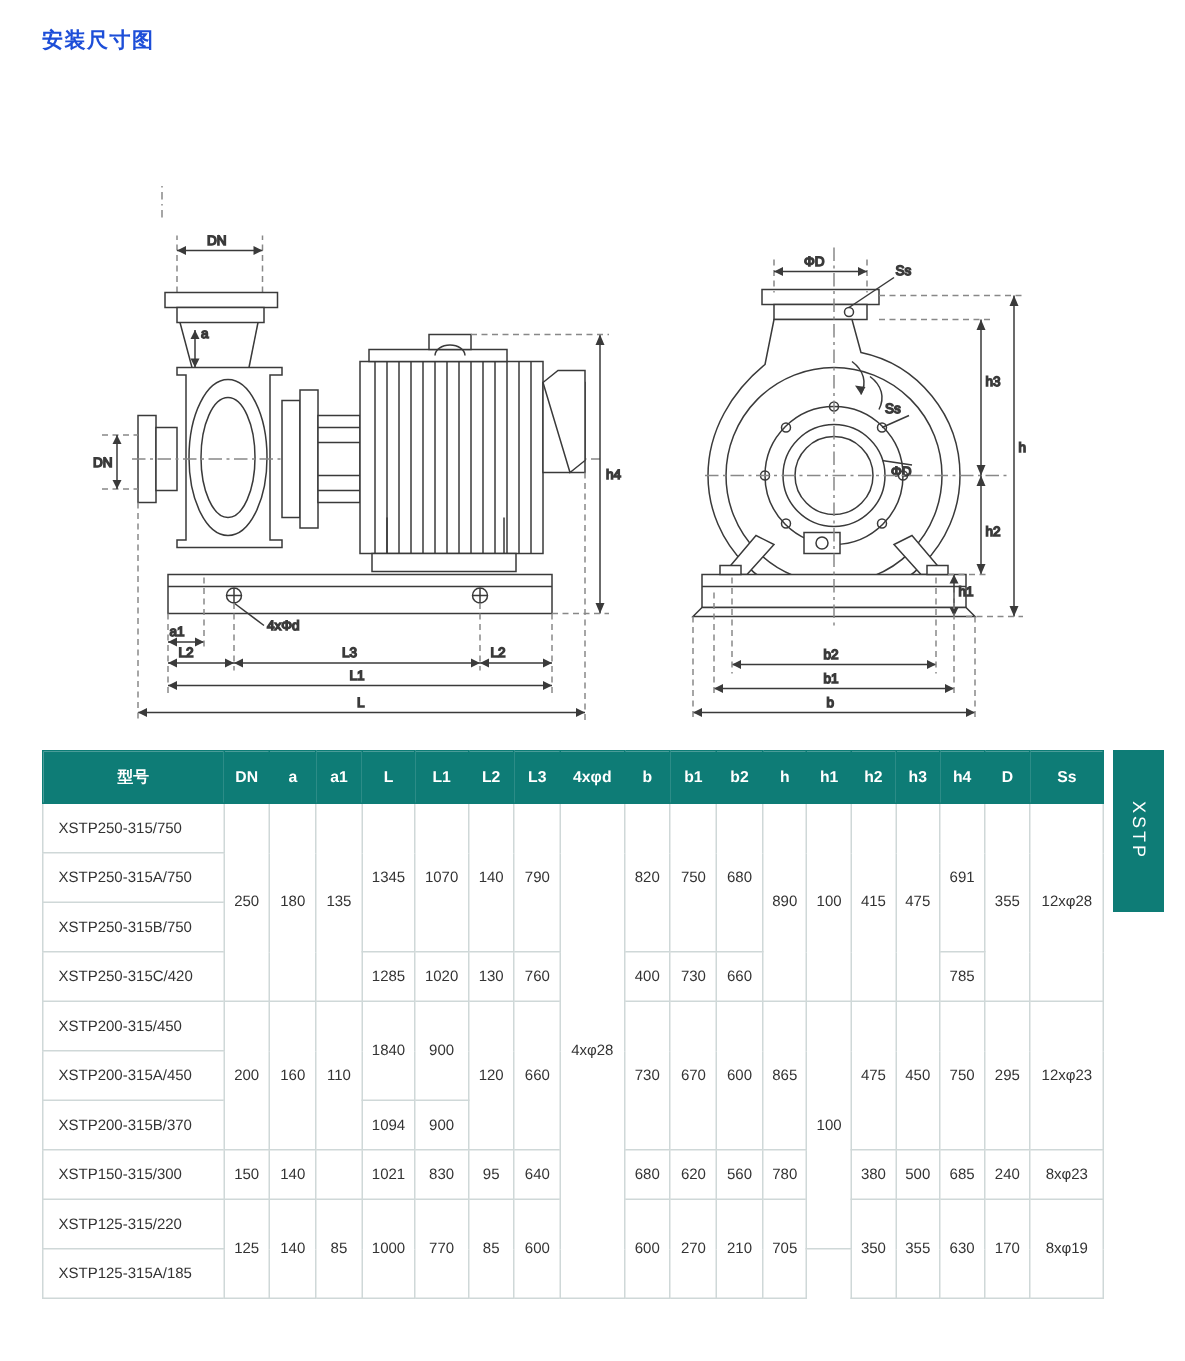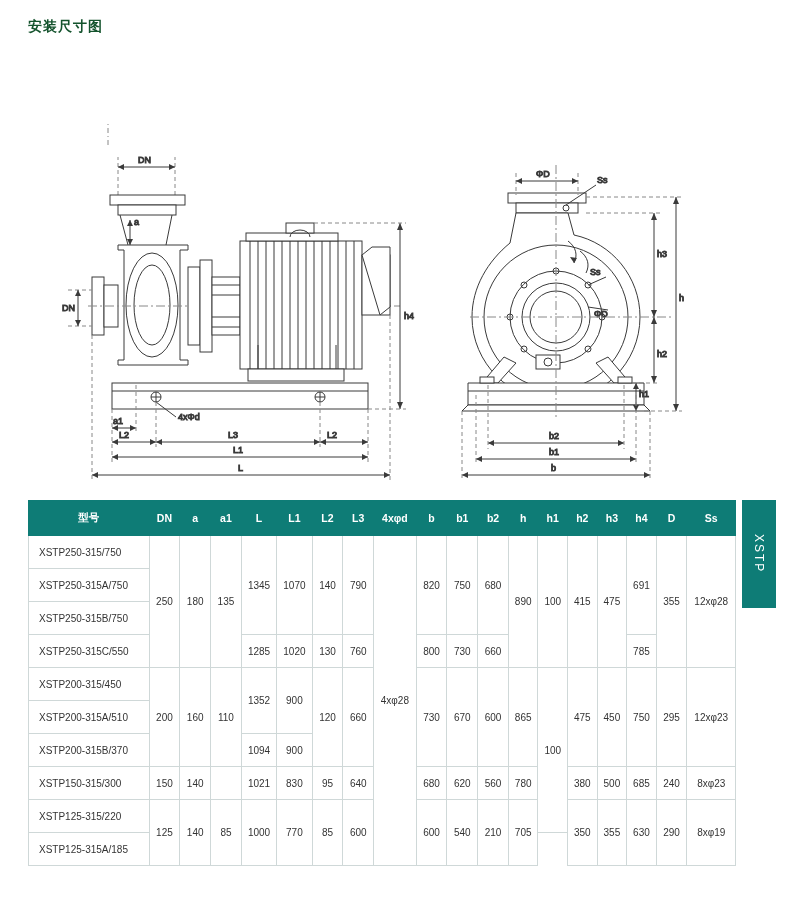--- a/index.html
+++ b/index.html
@@ -14,21 +14,21 @@
     font-family: "Liberation Sans", sans-serif;
     color: #222;
     overflow: hidden;
   }
   .page-title {
     position: absolute;
     left: 28px;
     top: 18px;
     font-size: 14px;
     font-weight: bold;
-    color: #14532d;
+    color: #1d4ed8;
     letter-spacing: 1px;
   }
 
   
   .drawing {
     position: absolute;
     left: 0;
     top: 45px;
     width: 790px;
     height: 450px;
@@ -377,54 +377,54 @@
 
       <tr>
         <td class="model">XSTP250-315A/750</td>
       </tr>
 
       <tr>
         <td class="model">XSTP250-315B/750</td>
       </tr>
 
       <tr>
-        <td class="model">XSTP250-315C/550</td>
+        <td class="model">XSTP250-315C/420</td>
         <td>1285</td>
         <td>1020</td>
         <td>130</td>
         <td>760</td>
-        <td>800</td>
+        <td>400</td>
         <td>730</td>
         <td>660</td>
         <td>785</td>
       </tr>
 
       <tr>
         <td class="model">XSTP200-315/450</td>
         <td rowspan="3">200</td>
         <td rowspan="3">160</td>
         <td rowspan="3">110</td>
-        <td rowspan="2">1352</td>
+        <td rowspan="2">1840</td>
         <td rowspan="2">900</td>
         <td rowspan="3">120</td>
         <td rowspan="3">660</td>
         <td rowspan="3">730</td>
         <td rowspan="3">670</td>
         <td rowspan="3">600</td>
         <td rowspan="3">865</td>
         <td rowspan="5">100</td>
         <td rowspan="3">475</td>
         <td rowspan="3">450</td>
         <td rowspan="3">750</td>
         <td rowspan="3">295</td>
         <td rowspan="3">12xφ23</td>
       </tr>
 
       <tr>
-        <td class="model">XSTP200-315A/510</td>
+        <td class="model">XSTP200-315A/450</td>
       </tr>
 
       <tr>
         <td class="model">XSTP200-315B/370</td>
         <td>1094</td>
         <td>900</td>
       </tr>
 
       <tr>
         <td class="model">XSTP150-315/300</td>
@@ -449,27 +449,27 @@
       <tr>
         <td class="model">XSTP125-315/220</td>
         <td rowspan="2">125</td>
         <td rowspan="2">140</td>
         <td rowspan="2">85</td>
         <td rowspan="2">1000</td>
         <td rowspan="2">770</td>
         <td rowspan="2">85</td>
         <td rowspan="2">600</td>
         <td rowspan="2">600</td>
-        <td rowspan="2">540</td>
+        <td rowspan="2">270</td>
         <td rowspan="2">210</td>
         <td rowspan="2">705</td>
         <td rowspan="2">350</td>
         <td rowspan="2">355</td>
         <td rowspan="2">630</td>
-        <td rowspan="2">290</td>
+        <td rowspan="2">170</td>
         <td rowspan="2">8xφ19</td>
       </tr>
 
       <tr>
         <td class="model">XSTP125-315A/185</td>
       </tr>
     </tbody>
   </table>
 </div>
 

